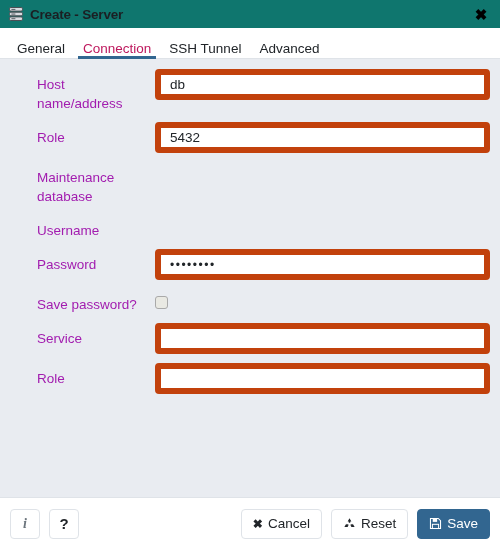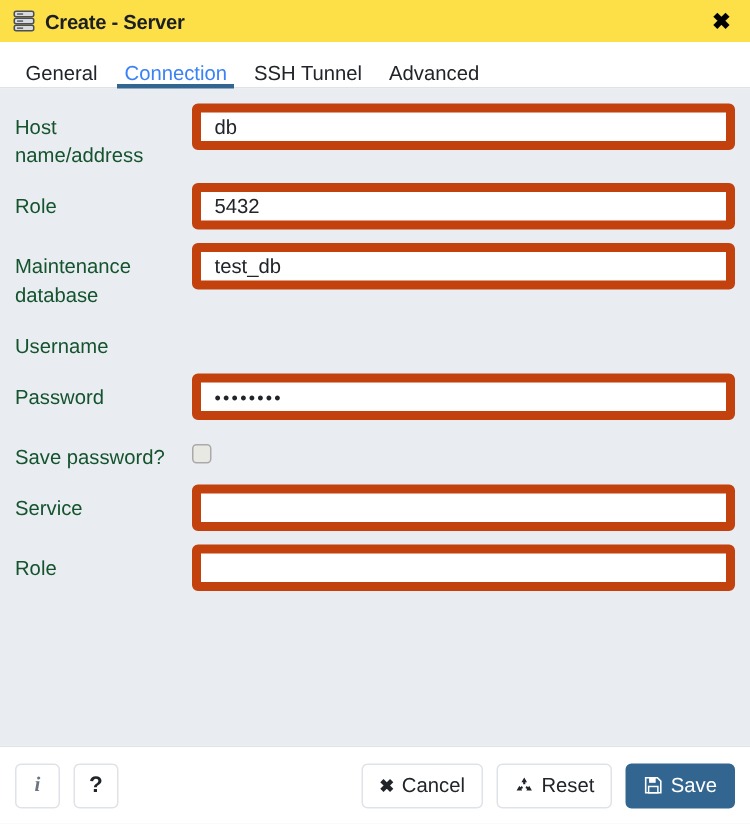--- a/index.html
+++ b/index.html
@@ -23,21 +23,21 @@
     flex-direction: column;
     background: #ffffff;
     box-sizing: border-box;
     position: relative;
   }
 
   
   .titlebar {
     height: 28px;
     min-height: 28px;
-    background: #fde047;
+    background: #0f766e;
     display: flex;
     align-items: center;
     padding: 0 10px 0 8px;
     box-sizing: border-box;
   }
   .title-icon {
     width: 16px;
     height: 16px;
     margin-right: 6px;
     flex: 0 0 auto;
@@ -86,21 +86,21 @@
     font-size: 13.5px;
     color: #212529;
     cursor: pointer;
     white-space: nowrap;
     background: none;
     border: none;
     font-family: inherit;
     margin-top: 10px;
   }
   .tab.active {
-    color: #3b82f6;
+    color: #be185d;
   }
   .tab.active::after {
     content: "";
     position: absolute;
     left: 4px;
     right: 4px;
     bottom: -1px;
     height: 3px;
     background: #326690;
   }
@@ -115,25 +115,26 @@
   }
   .row {
     display: flex;
     align-items: flex-start;
     margin-bottom: 9px;
   }
   .label {
     width: 118px;
     flex: 0 0 118px;
     font-size: 13.5px;
-    color: #14532d;
+    color: #a21caf;
     line-height: 19px;
     padding-top: 6px;
     box-sizing: border-box;
     padding-right: 6px;
+    margin-left: 27px;
   }
   .control {
     flex: 1 1 auto;
     position: relative;
   }
   .input {
     width: 100%;
     height: 31px;
     box-sizing: border-box;
     background: #ffffff;
@@ -278,23 +279,20 @@
 
     <div class="row">
       <div class="label">Role</div>
       <div class="control">
         <input class="input" type="text" value="5432" style="">
       </div>
     </div>
 
     <div class="row">
       <div class="label">Maintenance database</div>
-      <div class="control">
-        <input class="input" type="text" value="test_db" style="">
-      </div>
     </div>
 
     <div class="row">
       <div class="label">Username</div>
     </div>
 
     <div class="row">
       <div class="label">Password</div>
       <div class="control">
         <input class="input pwd" type="text" value="••••••••" style="">

